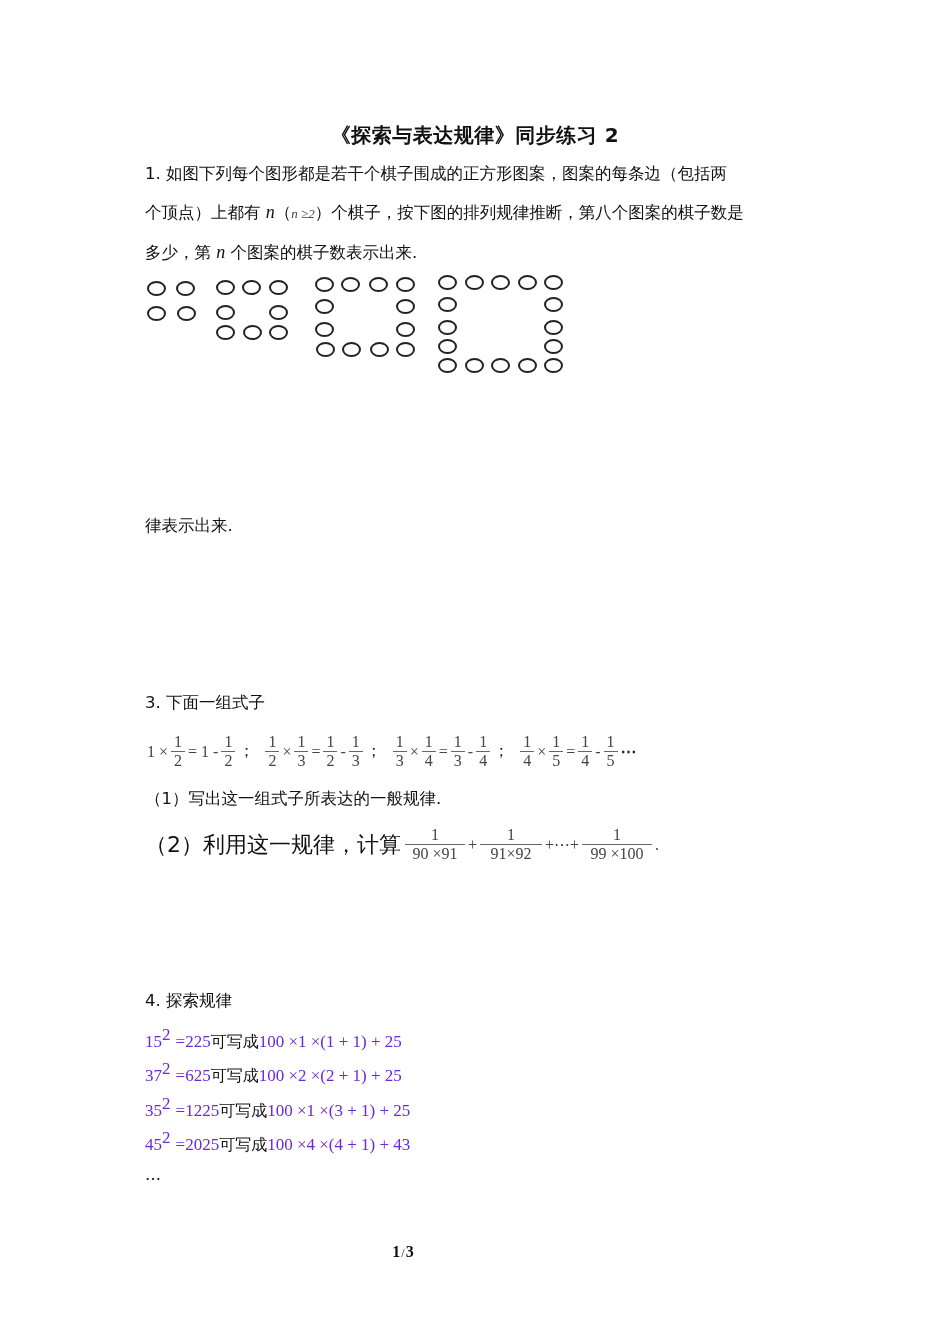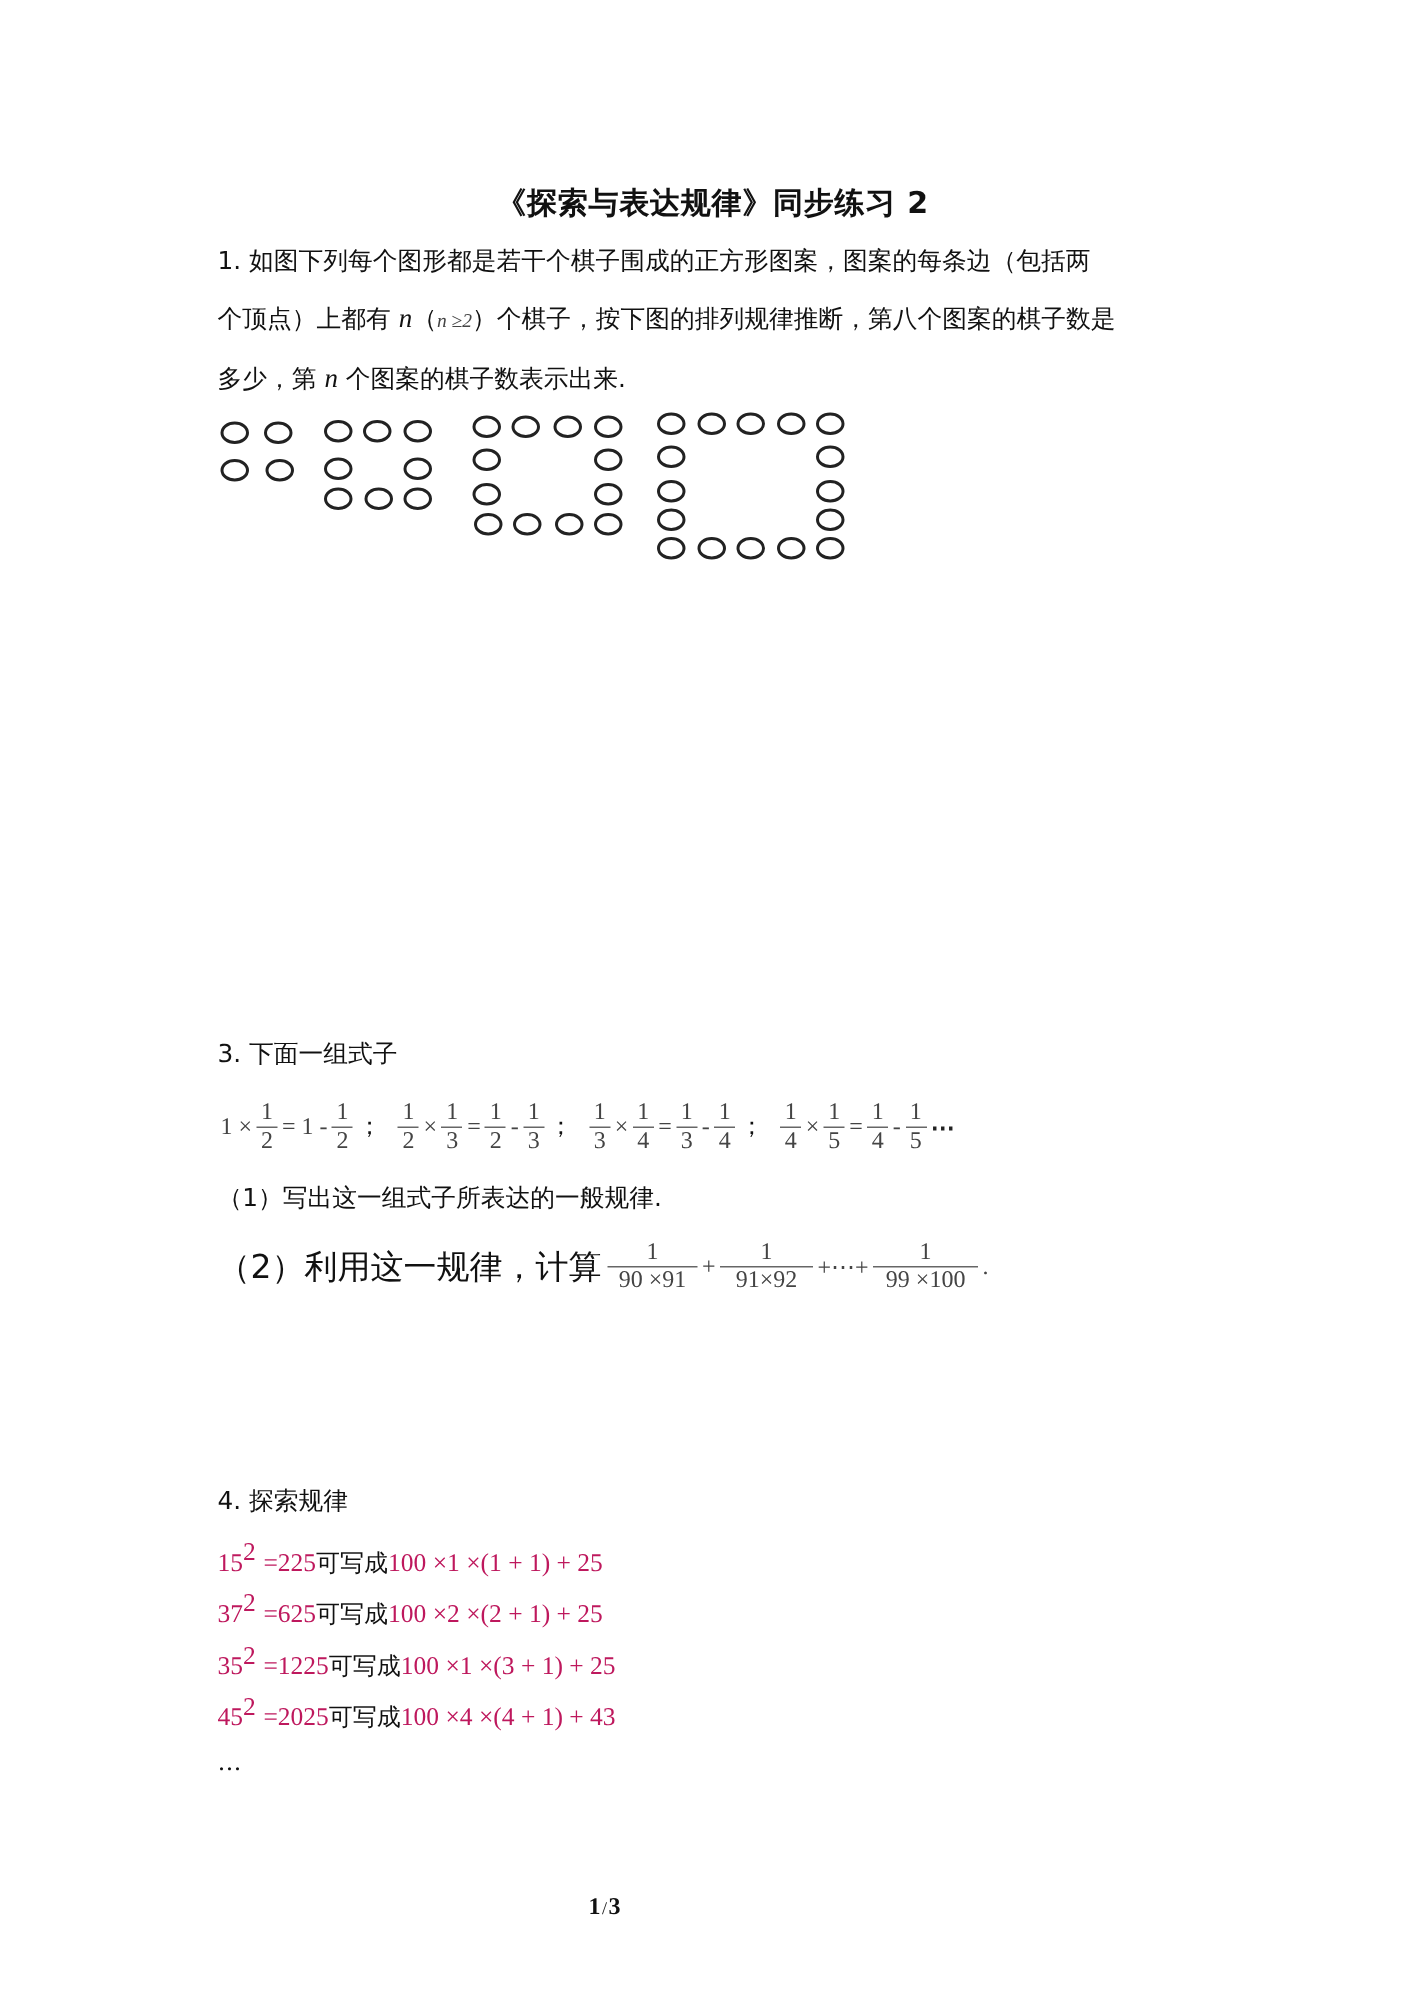--- a/index.html
+++ b/index.html
@@ -13,24 +13,24 @@
   .math-it { font-family: "Liberation Serif", "DejaVu Serif", serif; font-style: italic; font-size: 18px; }
   .small { font-size: 13px; color: #444; }
   sup { font-size: 9px; vertical-align: 7px; }
   .circle { position: absolute; width: 19px; height: 15px; border: 2px solid #222; border-radius: 50%; box-sizing: border-box; }
   .frac { display: inline-flex; flex-direction: column; align-items: center; vertical-align: middle; margin: 0 1px; font-family: "Liberation Serif", serif; color: #444; font-size: 16px; line-height: 18px; }
   .frac .num { padding: 0 3px; border-bottom: 1px solid #666; }
   .frac .den { padding: 0 3px; }
   .row { display: flex; align-items: center; white-space: nowrap; }
   .op { font-family: "Liberation Serif", serif; color: #444; font-size: 16px; margin: 0 2px; }
   .q4row { left: 145px; font-size: 16px; white-space: nowrap; }
-  .q4row .m { font-family: "Liberation Serif", serif; color: #be185d; font-size: 17px; }
+  .q4row .m { font-family: "Liberation Serif", serif; color: #6d28d9; font-size: 17px; }
   .q4row .cn { font-family: "DejaVu Sans", sans-serif; font-size: 16px; color: #111; }
   .cn { font-family: "DejaVu Sans", "Liberation Sans", sans-serif; }
-  .footer { left: 0; width: 806px; top: 1243px; text-align: center; font-weight: bold; font-size: 16px; font-family: "Liberation Serif", serif; margin-top: 20px; }
+  .footer { left: 0; width: 806px; top: 1243px; text-align: center; font-weight: bold; font-size: 16px; font-family: "Liberation Serif", serif; }
   .footer .slash { font-weight: normal; font-size: 12px; margin: 0 1px; }
 </style>
 </head>
 <body>
 
 <div class="abs title">《探索与表达规律》同步练习 2</div>
 
 <div class="abs para cn" style="top:155px;">
   <div>1. 如图下列每个图形都是若干个棋子围成的正方形图案，图案的每条边（包括两</div>
   <div><span>个顶点）上都有 </span><span class="math-it">n</span><span>（</span><span class="small math" style="font-style:italic">n ≥2</span><span>）</span><span>个棋子，按下图的排列规律推断，第八个图案的棋子数是</span></div>
@@ -86,20 +86,21 @@
     <div class="circle" style="left:544px;top:339px"></div>
     <div class="circle" style="left:438px;top:358px"></div>
     <div class="circle" style="left:465px;top:358px"></div>
     <div class="circle" style="left:491px;top:358px"></div>
     <div class="circle" style="left:518px;top:358px"></div>
     <div class="circle" style="left:544px;top:358px"></div>
   </div>
 </div>
 
 <div class="abs para cn" style="top:507px;">
+  <div>律表示出来.</div>
 </div>
 
 <div class="abs cn" style="left:145px;top:692px;font-size:16.5px;">3.  下面一组式子</div>
 
 <div class="abs row" style="left:145px;top:733px;">
 
   <span class="op">1</span>
   <span class="op">×</span>
   <span class="frac">
       <span class="num">1</span>

